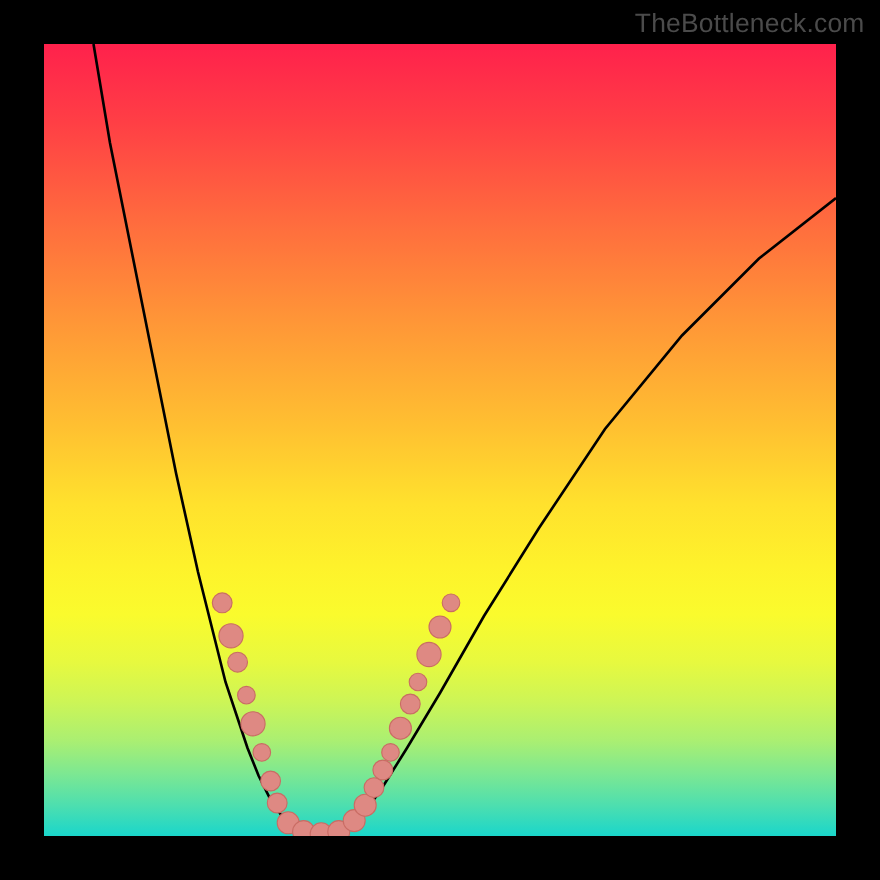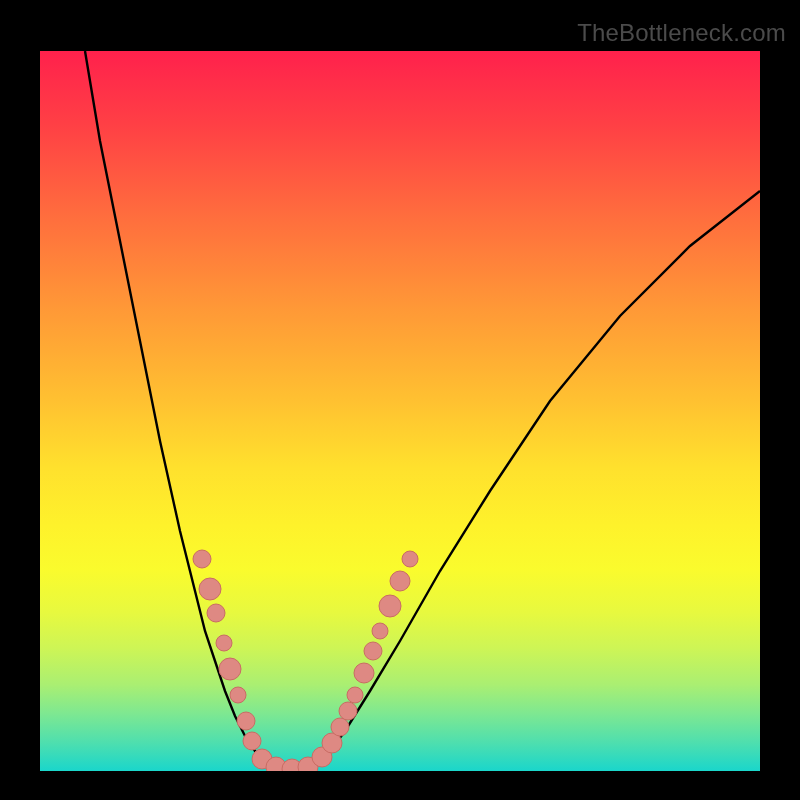--- a/index.html
+++ b/index.html
@@ -8,21 +8,20 @@
     width: 800px;
     height: 800px;
     background: #000;
     font-family: Arial, Helvetica, sans-serif;
   }
   .outer {
     width: 800px;
     height: 590px;
     background: #000;
     position: relative;
-    margin-top: 11px;
   }
   .plot {
     position: absolute;
     left: 40px;
     top: 40px;
     width: 720px;
     height: 720px;
     overflow: hidden;
   }
   .gradient {

